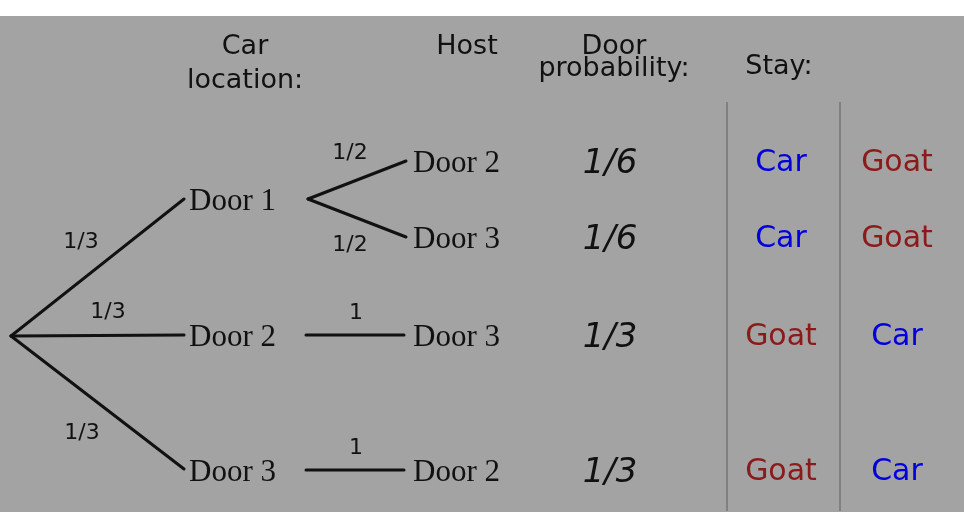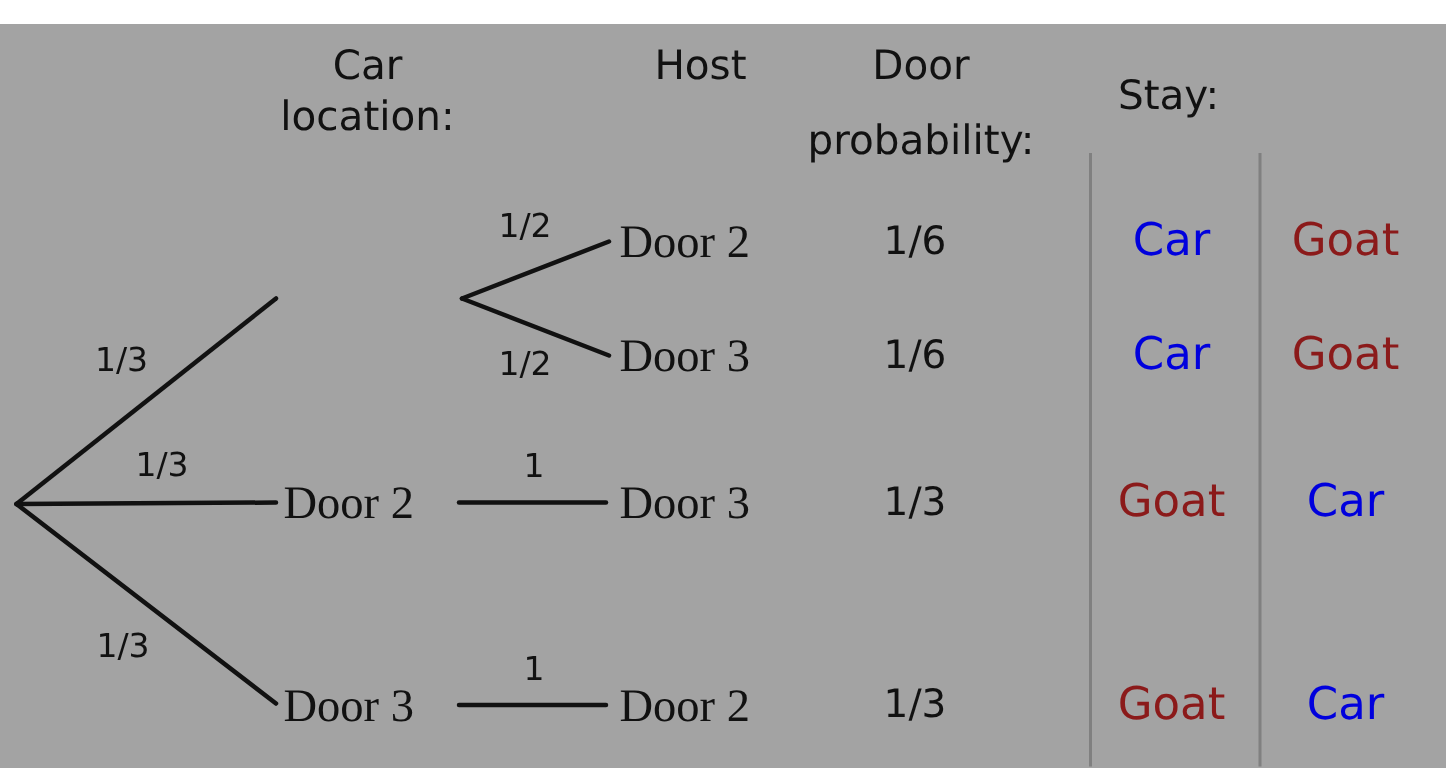--- a/index.html
+++ b/index.html
@@ -38,22 +38,23 @@
   }
   .node {
     font-size: 31px;
     color: #111111;
   }
   .frac {
     font-size: 22px;
     color: #111111;
   }
   .prob {
-    font-size: 26px;
+    font-size: 34px;
     color: #111111;
+    font-style: italic;
   }
   .outcome {
     font-size: 30px;
   }
   .car   { color: #0000dd; }
   .goat  { color: #8b1a1a; }
 
   
   #edges {
     position: absolute;
@@ -93,38 +94,39 @@
       <line x1="306" y1="454" x2="404" y2="454"></line>
     </g>
   </svg>
 
   <div class="txt c hdr" style="left:245px; top:28px;">Car</div>
   <div class="txt c hdr" style="left:245px; top:62px;">location:</div>
 
   <div class="txt c hdr" style="left:467px; top:28px;">Host</div>
 
   <div class="txt c hdr" style="left:614px; top:28px;">Door</div>
-  <div class="txt c hdr" style="left:614px; top:78px;">probability:</div>
+  <div class="txt c hdr" style="left:614px; top:50px;">probability:</div>
 
   <div class="txt c hdr" style="left:779px; top:48px;">Stay:</div>
 
 
   <div class="vrule" style="left:726px; top:86px; height:409px;"></div>
   <div class="vrule" style="left:839px; top:86px; height:409px;"></div>
 
   <div class="txt c frac" style="left:81px; top:225px;">1/3</div>
   <div class="txt c frac" style="left:108px; top:295px;">1/3</div>
   <div class="txt c frac" style="left:82px; top:416px;">1/3</div>
 
   <div class="txt c frac" style="left:350px; top:136px;">1/2</div>
   <div class="txt c frac" style="left:350px; top:228px;">1/2</div>
 
   <div class="txt c frac" style="left:356px; top:296px;">1</div>
   <div class="txt c frac" style="left:356px; top:431px;">1</div>
 
+  <div class="txt l node" style="left:189px; top:183px;">Door 1</div>
   <div class="txt l node" style="left:189px; top:319px;">Door 2</div>
   <div class="txt l node" style="left:189px; top:454px;">Door 3</div>
 
   <div class="txt l node" style="left:413px; top:145px;">Door 2</div>
   <div class="txt l node" style="left:413px; top:221px;">Door 3</div>
   <div class="txt l node" style="left:413px; top:319px;">Door 3</div>
   <div class="txt l node" style="left:413px; top:454px;">Door 2</div>
 
   <div class="txt c prob" style="left:610px; top:145px;">1/6</div>
   <div class="txt c prob" style="left:610px; top:221px;">1/6</div>

